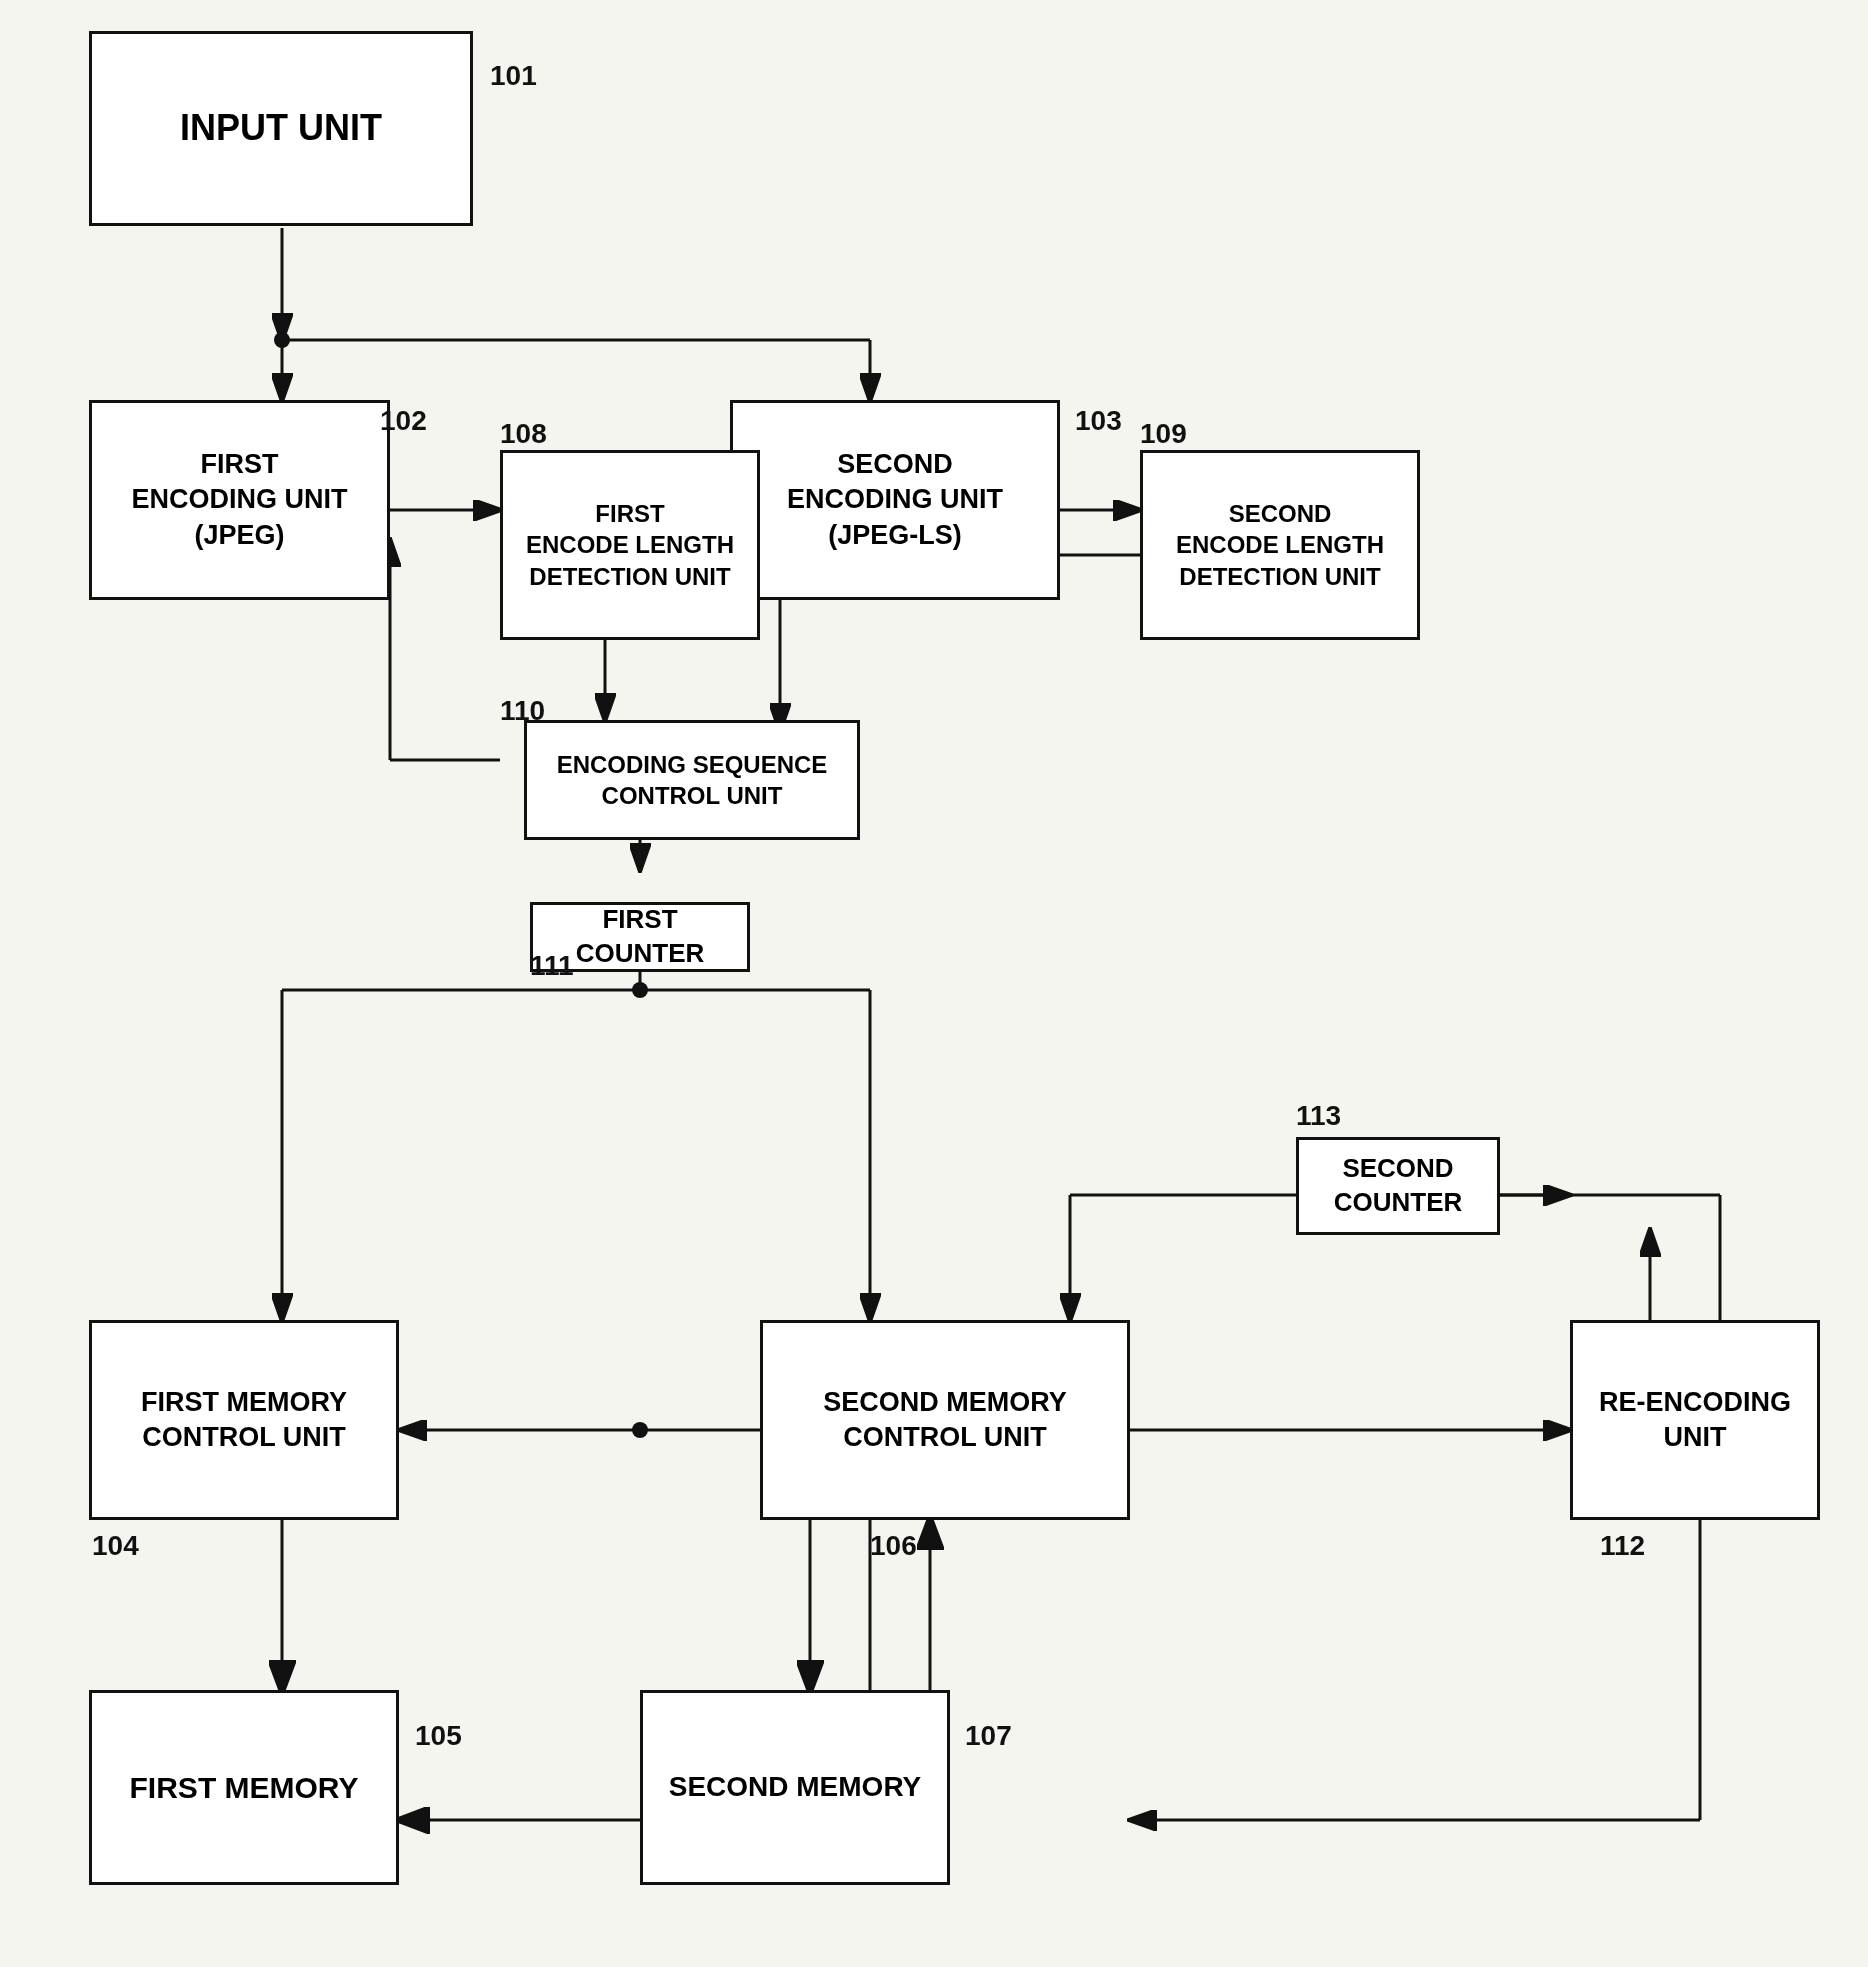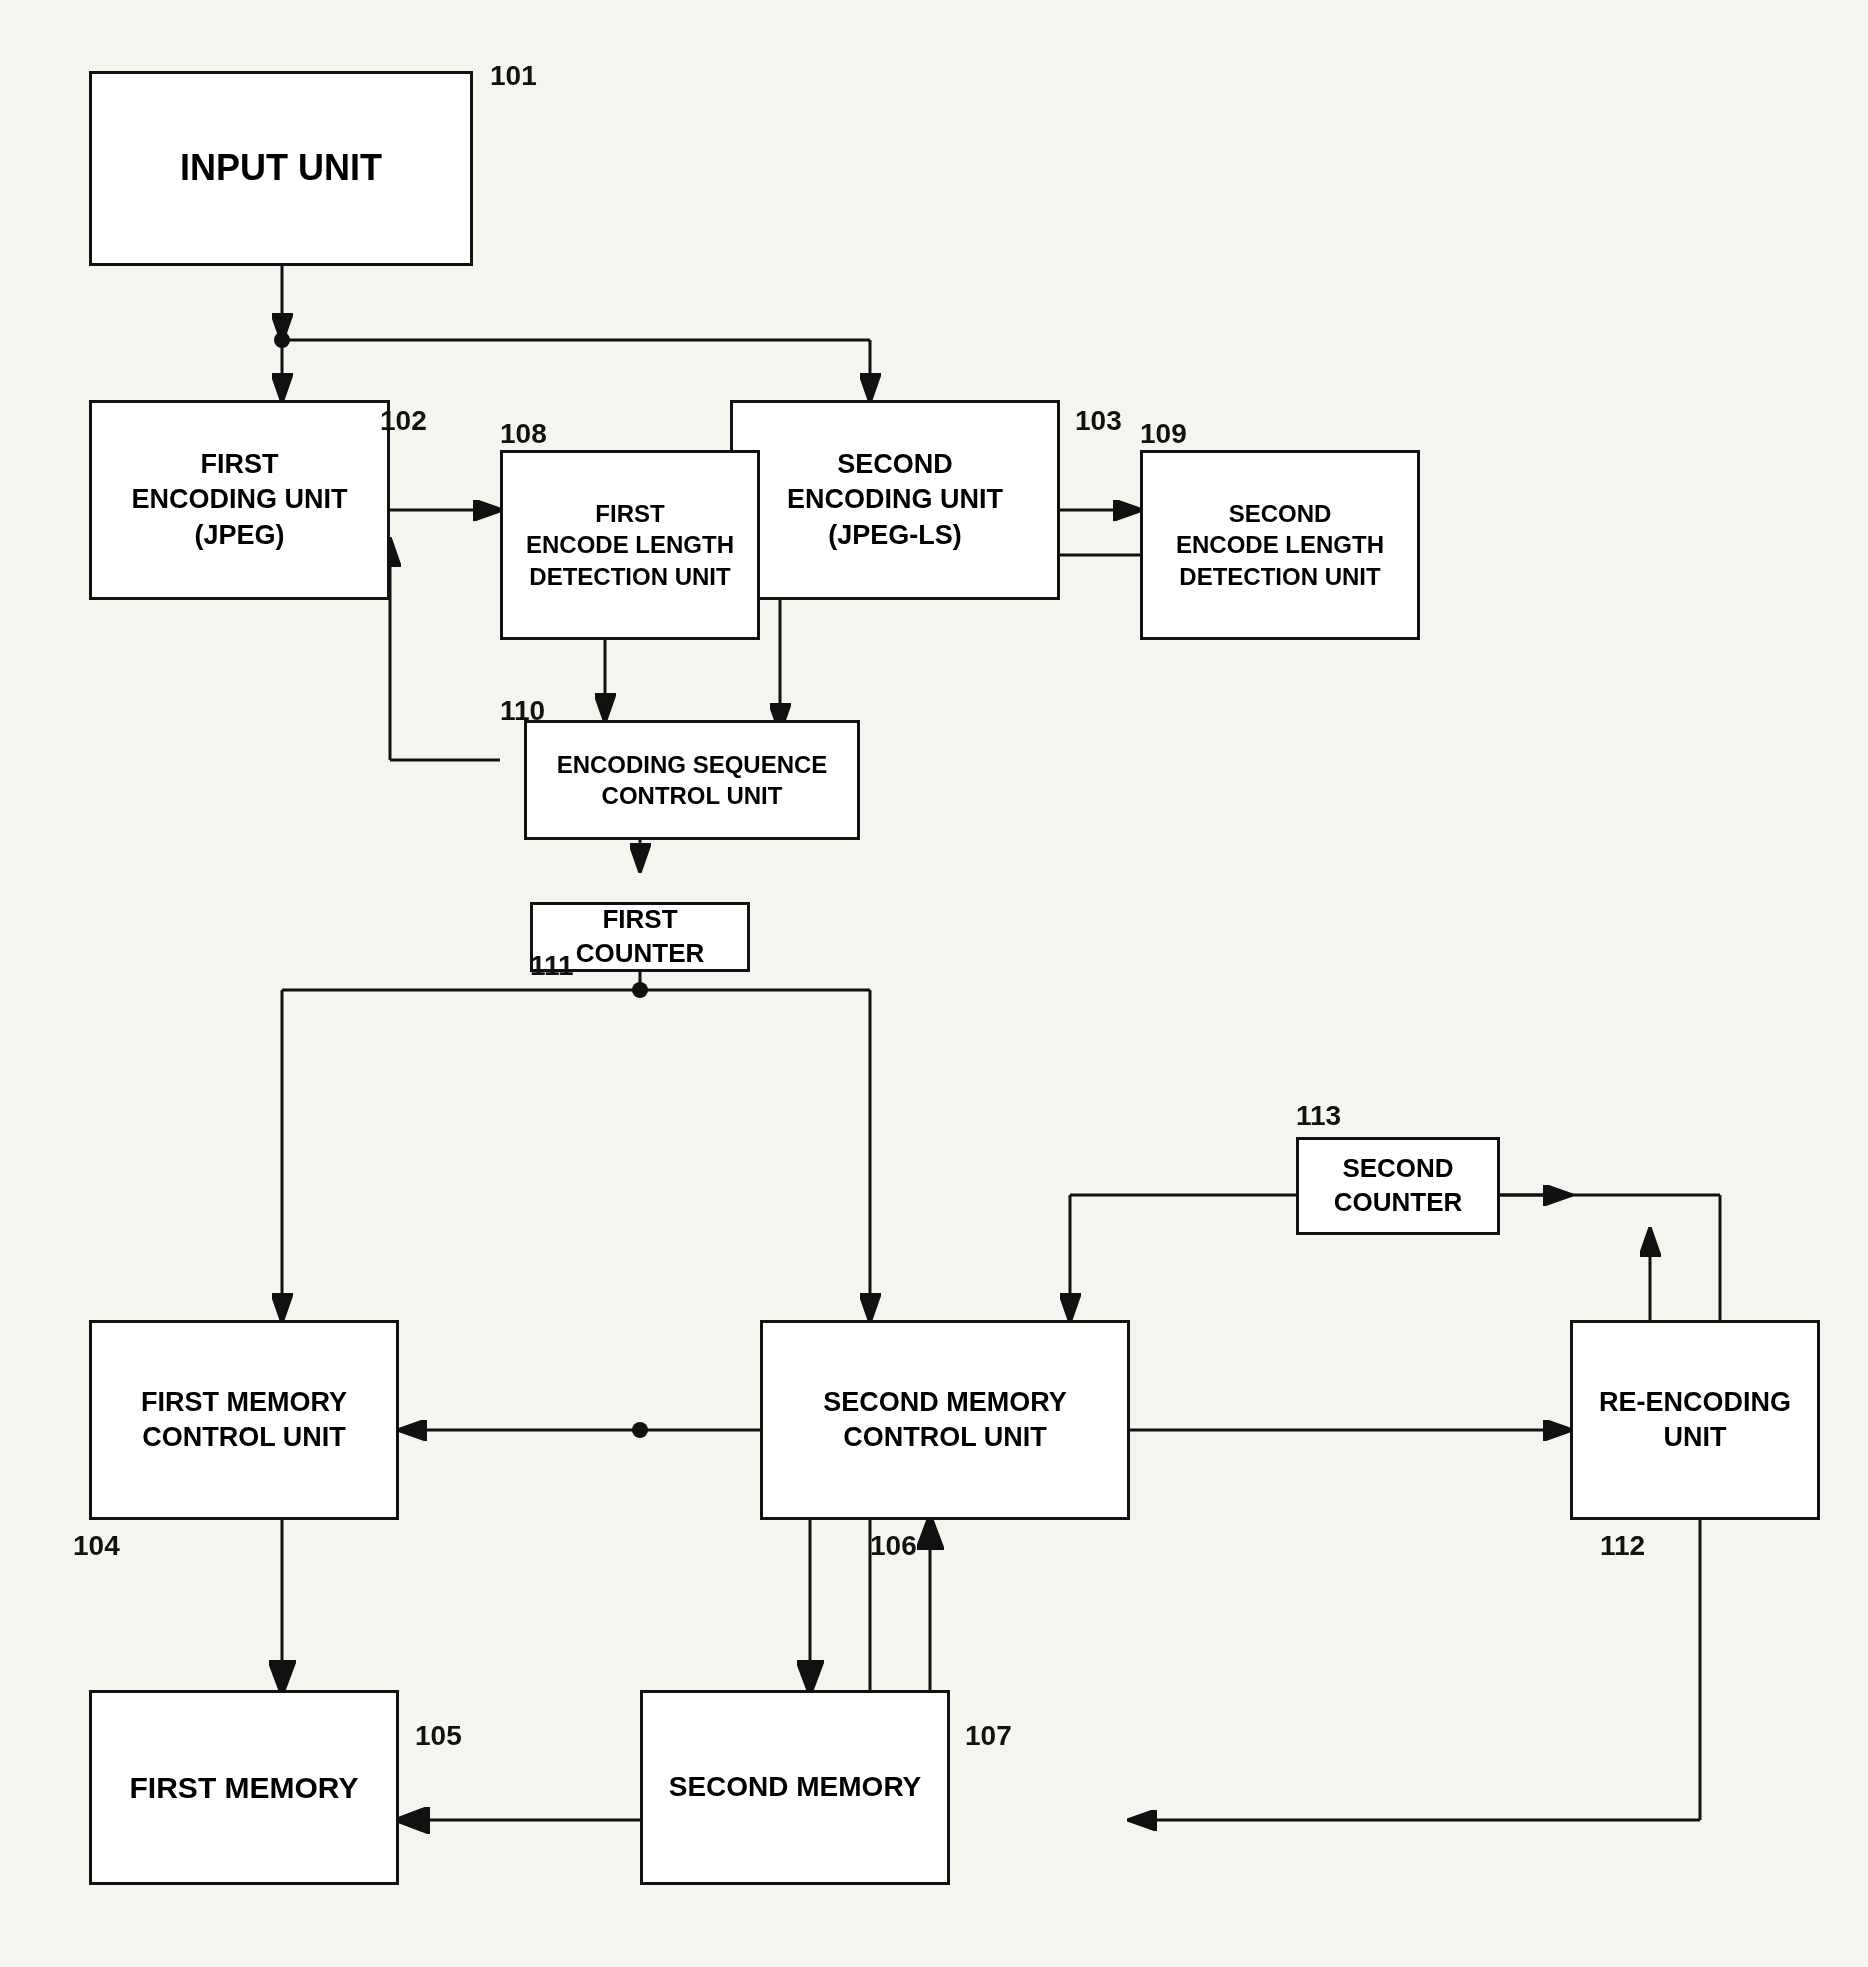--- a/index.html
+++ b/index.html
@@ -131,21 +131,21 @@
     <line x1="1700" y1="1520" x2="1700" y2="1820" stroke="#111" stroke-width="3"></line>
     <line x1="1700" y1="1820" x2="1130" y2="1820" stroke="#111" stroke-width="3" marker-end="url(#arrowhead)"></line>
 
     <circle cx="870" cy="1430" r="8"></circle>
 
     <line x1="930" y1="1690" x2="930" y2="1520" stroke="#111" stroke-width="5" marker-end="url(#arrowhead-bold)"></line>
     <line x1="810" y1="1520" x2="810" y2="1690" stroke="#111" stroke-width="5" marker-end="url(#arrowhead-bold)"></line>
 
   </svg>
 
-  <div class="box" style="left:89px; top:31px; width:384px; height:195px; font-size:36px;margin-top:40px;">
+  <div class="box" style="left:89px; top:31px; width:384px; height:195px; font-size:36px;">
     <span>INPUT UNIT</span>
   </div>
 
   <div class="label" style="left:490px; top:60px;">
     <span>101</span>
   </div>
 
   <div class="box" style="left:89px; top:400px; width:301px; height:200px; font-size:27px;">
     <span style="white-space:pre-line;">FIRST
 ENCODING UNIT
@@ -189,21 +189,21 @@
     <span>FIRST COUNTER</span>
   </div>
 
   <div class="label" style="left:530px; top:950px;">111</div>
 
   <div class="box" style="left:89px; top:1320px; width:310px; height:200px; font-size:27px;">
     <span style="white-space:pre-line;">FIRST MEMORY
 CONTROL UNIT</span>
   </div>
 
-  <div class="label" style="left:73px; top:1530px;">104</div>
+  <div class="label" style="left:92px; top:1530px;">104</div>
 
   <div class="box" style="left:89px; top:1690px; width:310px; height:195px; font-size:30px;">
     <span>FIRST MEMORY</span>
   </div>
 
   <div class="label" style="left:415px; top:1720px;">105</div>
 
   <div class="box" style="left:760px; top:1320px; width:370px; height:200px; font-size:27px;">
     <span style="white-space:pre-line;">SECOND MEMORY
 CONTROL UNIT</span>

